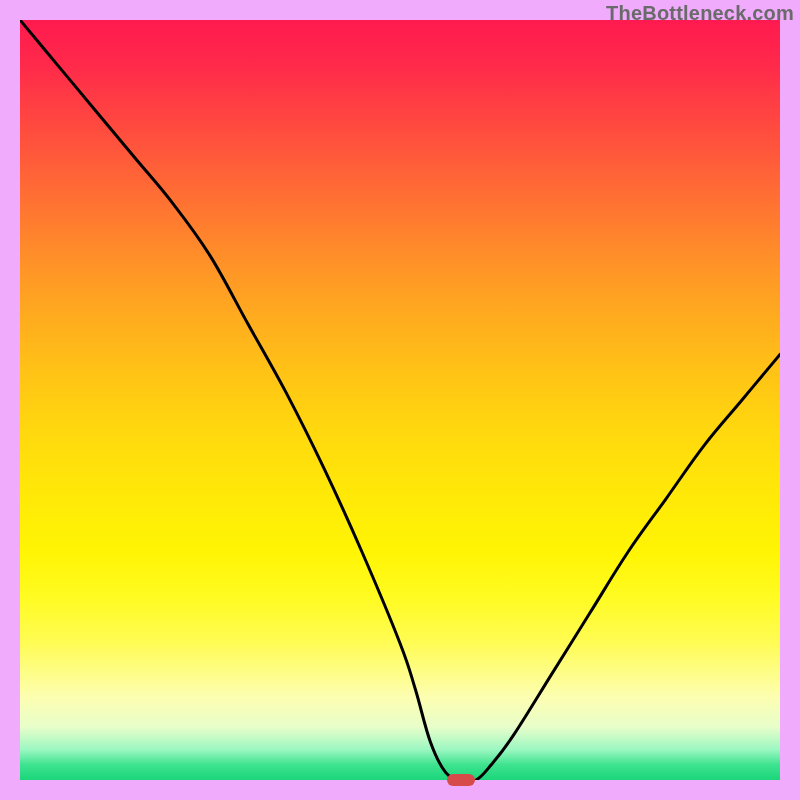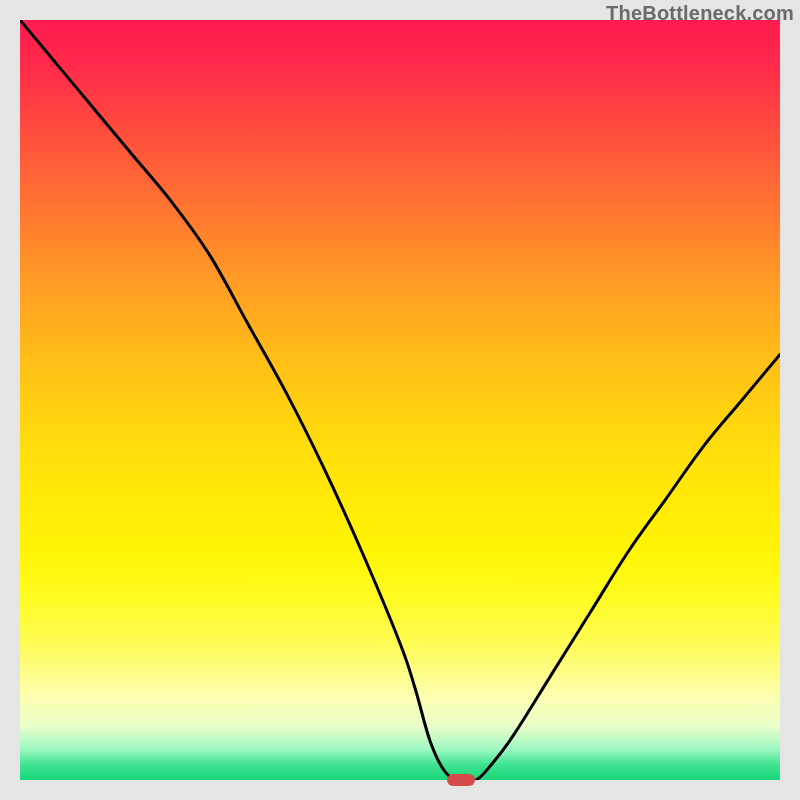--- a/index.html
+++ b/index.html
@@ -1,21 +1,21 @@
 <!DOCTYPE html>
 <html><head>
 <meta charset="utf-8">
 <style>
   * { margin: 0; padding: 0; box-sizing: border-box; }
   html, body { width: 800px; height: 800px; overflow: hidden; background: #fff; }
   .container {
     position: relative;
     width: 800px;
     height: 800px;
-    background: #e5e5e5;
+    background: #f0abfc;
   }
   .plot-area {
     position: absolute;
     left: 20px;
     top: 20px;
     width: 760px;
     height: 760px;
     background: linear-gradient(to bottom,
       #ff1a4f 0%,
       #ff2a4a 6%,

